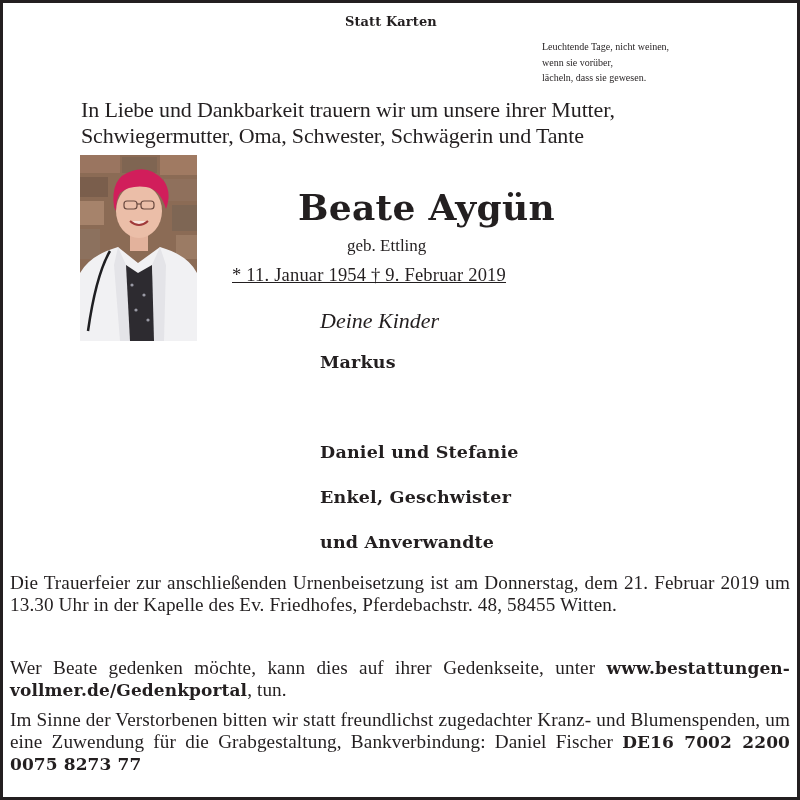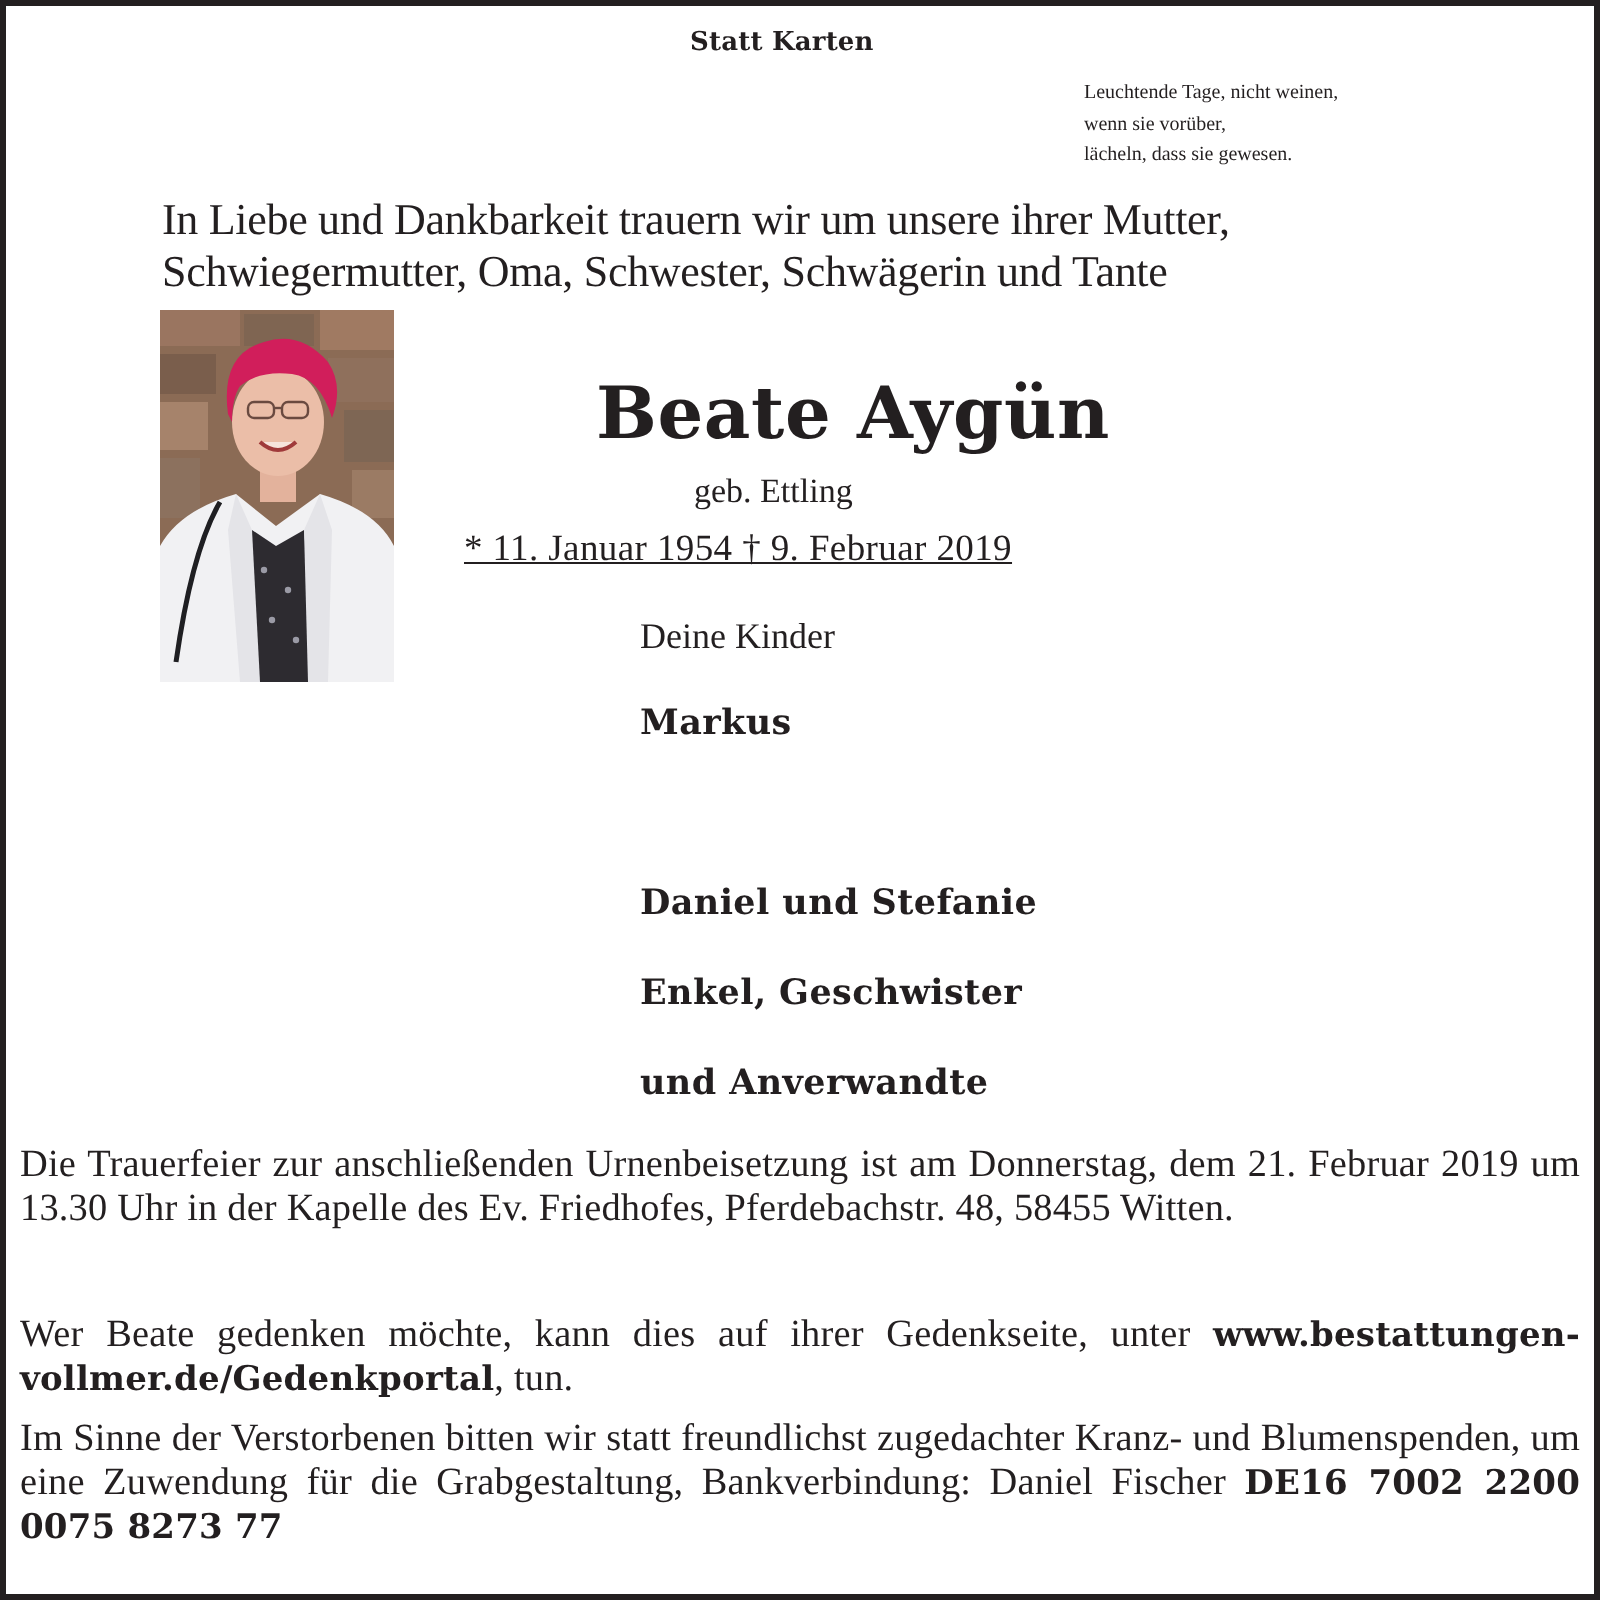--- a/index.html
+++ b/index.html
@@ -32,21 +32,21 @@
     .photo {
       position: absolute; left: 77px; top: 152px; width: 117px; height: 186px;
       overflow: hidden; background: #8a6d57;
     }
     .photo svg { display: block; }
 
     .name { left: 262px; top: 183px; font-size: 36px; letter-spacing: 0.3px; margin-left: 33px; }
     .maiden { left: 344px; top: 233px; font-size: 17px; }
     .dates { left: 229px; top: 262px; font-size: 18.5px; letter-spacing: 0.2px; text-decoration: underline; }
 
-    .kinder-label { left: 317px; top: 305px; font-size: 18px; }
+    .kinder-label { left: 317px; top: 305px; font-size: 22px; font-style: italic; }
     .mourner { left: 317px; font-size: 17.5px; letter-spacing: 0.2px; }
 
     .kondolenz { left: 76px; top: 465px; font-size: 11.5px; line-height: 14px; }
     .kondolenz .gap { height: 10px; }
 
     .para {
       position: absolute; left: 7px; width: 780px;
       font-size: 19.2px; line-height: 22px;
       text-align: justify; text-align-last: left;
       font-family: "Liberation Serif", "DejaVu Serif", serif;

